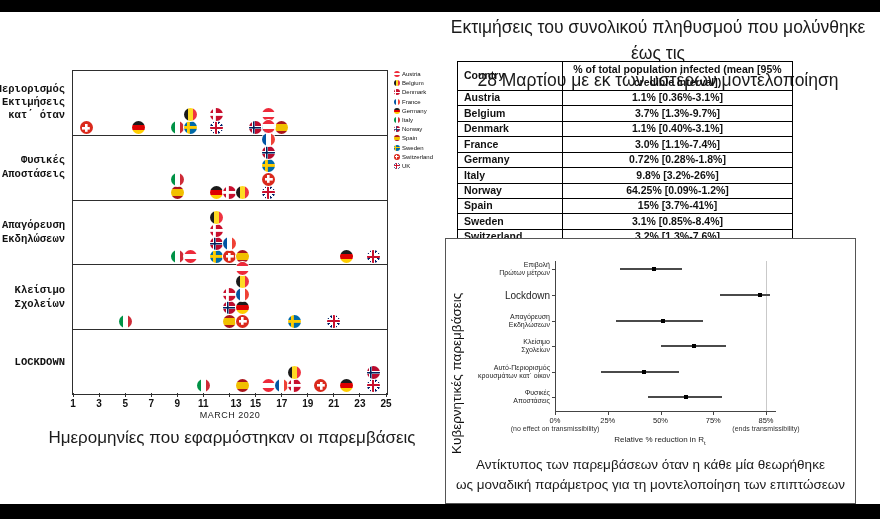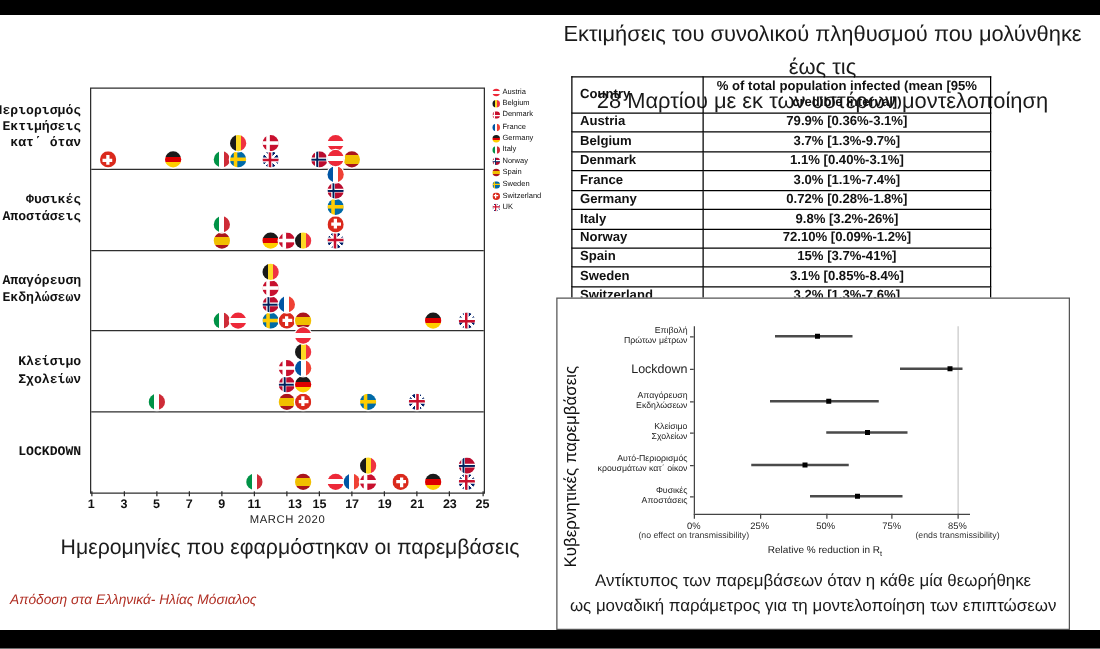--- a/index.html
+++ b/index.html
@@ -261,21 +261,21 @@
     <table class="est-table">
       <thead>
         <tr>
           <th>Country</th>
           <th>% of total population infected (mean [95% credible interval])</th>
         </tr>
       </thead>
       <tbody>
           <tr>
             <td>Austria</td>
-            <td>79.9% [0.36%-3.1%]</td>
+            <td>1.1% [0.36%-3.1%]</td>
           </tr>
           <tr>
             <td>Belgium</td>
             <td>3.7% [1.3%-9.7%]</td>
           </tr>
           <tr>
             <td>Denmark</td>
             <td>1.1% [0.40%-3.1%]</td>
           </tr>
           <tr>
@@ -285,21 +285,21 @@
           <tr>
             <td>Germany</td>
             <td>0.72% [0.28%-1.8%]</td>
           </tr>
           <tr>
             <td>Italy</td>
             <td>9.8% [3.2%-26%]</td>
           </tr>
           <tr>
             <td>Norway</td>
-            <td>72.10% [0.09%-1.2%]</td>
+            <td>64.25% [0.09%-1.2%]</td>
           </tr>
           <tr>
             <td>Spain</td>
             <td>15% [3.7%-41%]</td>
           </tr>
           <tr>
             <td>Sweden</td>
             <td>3.1% [0.85%-8.4%]</td>
           </tr>
           <tr>
@@ -375,15 +375,14 @@
     <div class="f-note f-note-left">(no effect on transmissibility)</div>
     <div class="f-note f-note-right">(ends transmissibility)</div>
     <div class="f-xlabel"><span>Relative % reduction in R</span><sub>t</sub></div>
     <div class="f-caption">
       <div>Αντίκτυπος των παρεμβάσεων όταν η κάθε μία θεωρήθηκε</div>
       <div>ως μοναδική παράμετρος για τη μοντελοποίηση των επιπτώσεων</div>
     </div>
   </section>
 
   <div class="footer">
-    <div>Απόδοση στα Ελληνικά- Ηλίας Μόσιαλος</div>
   </div>
 </div>
 
 </body></html>

